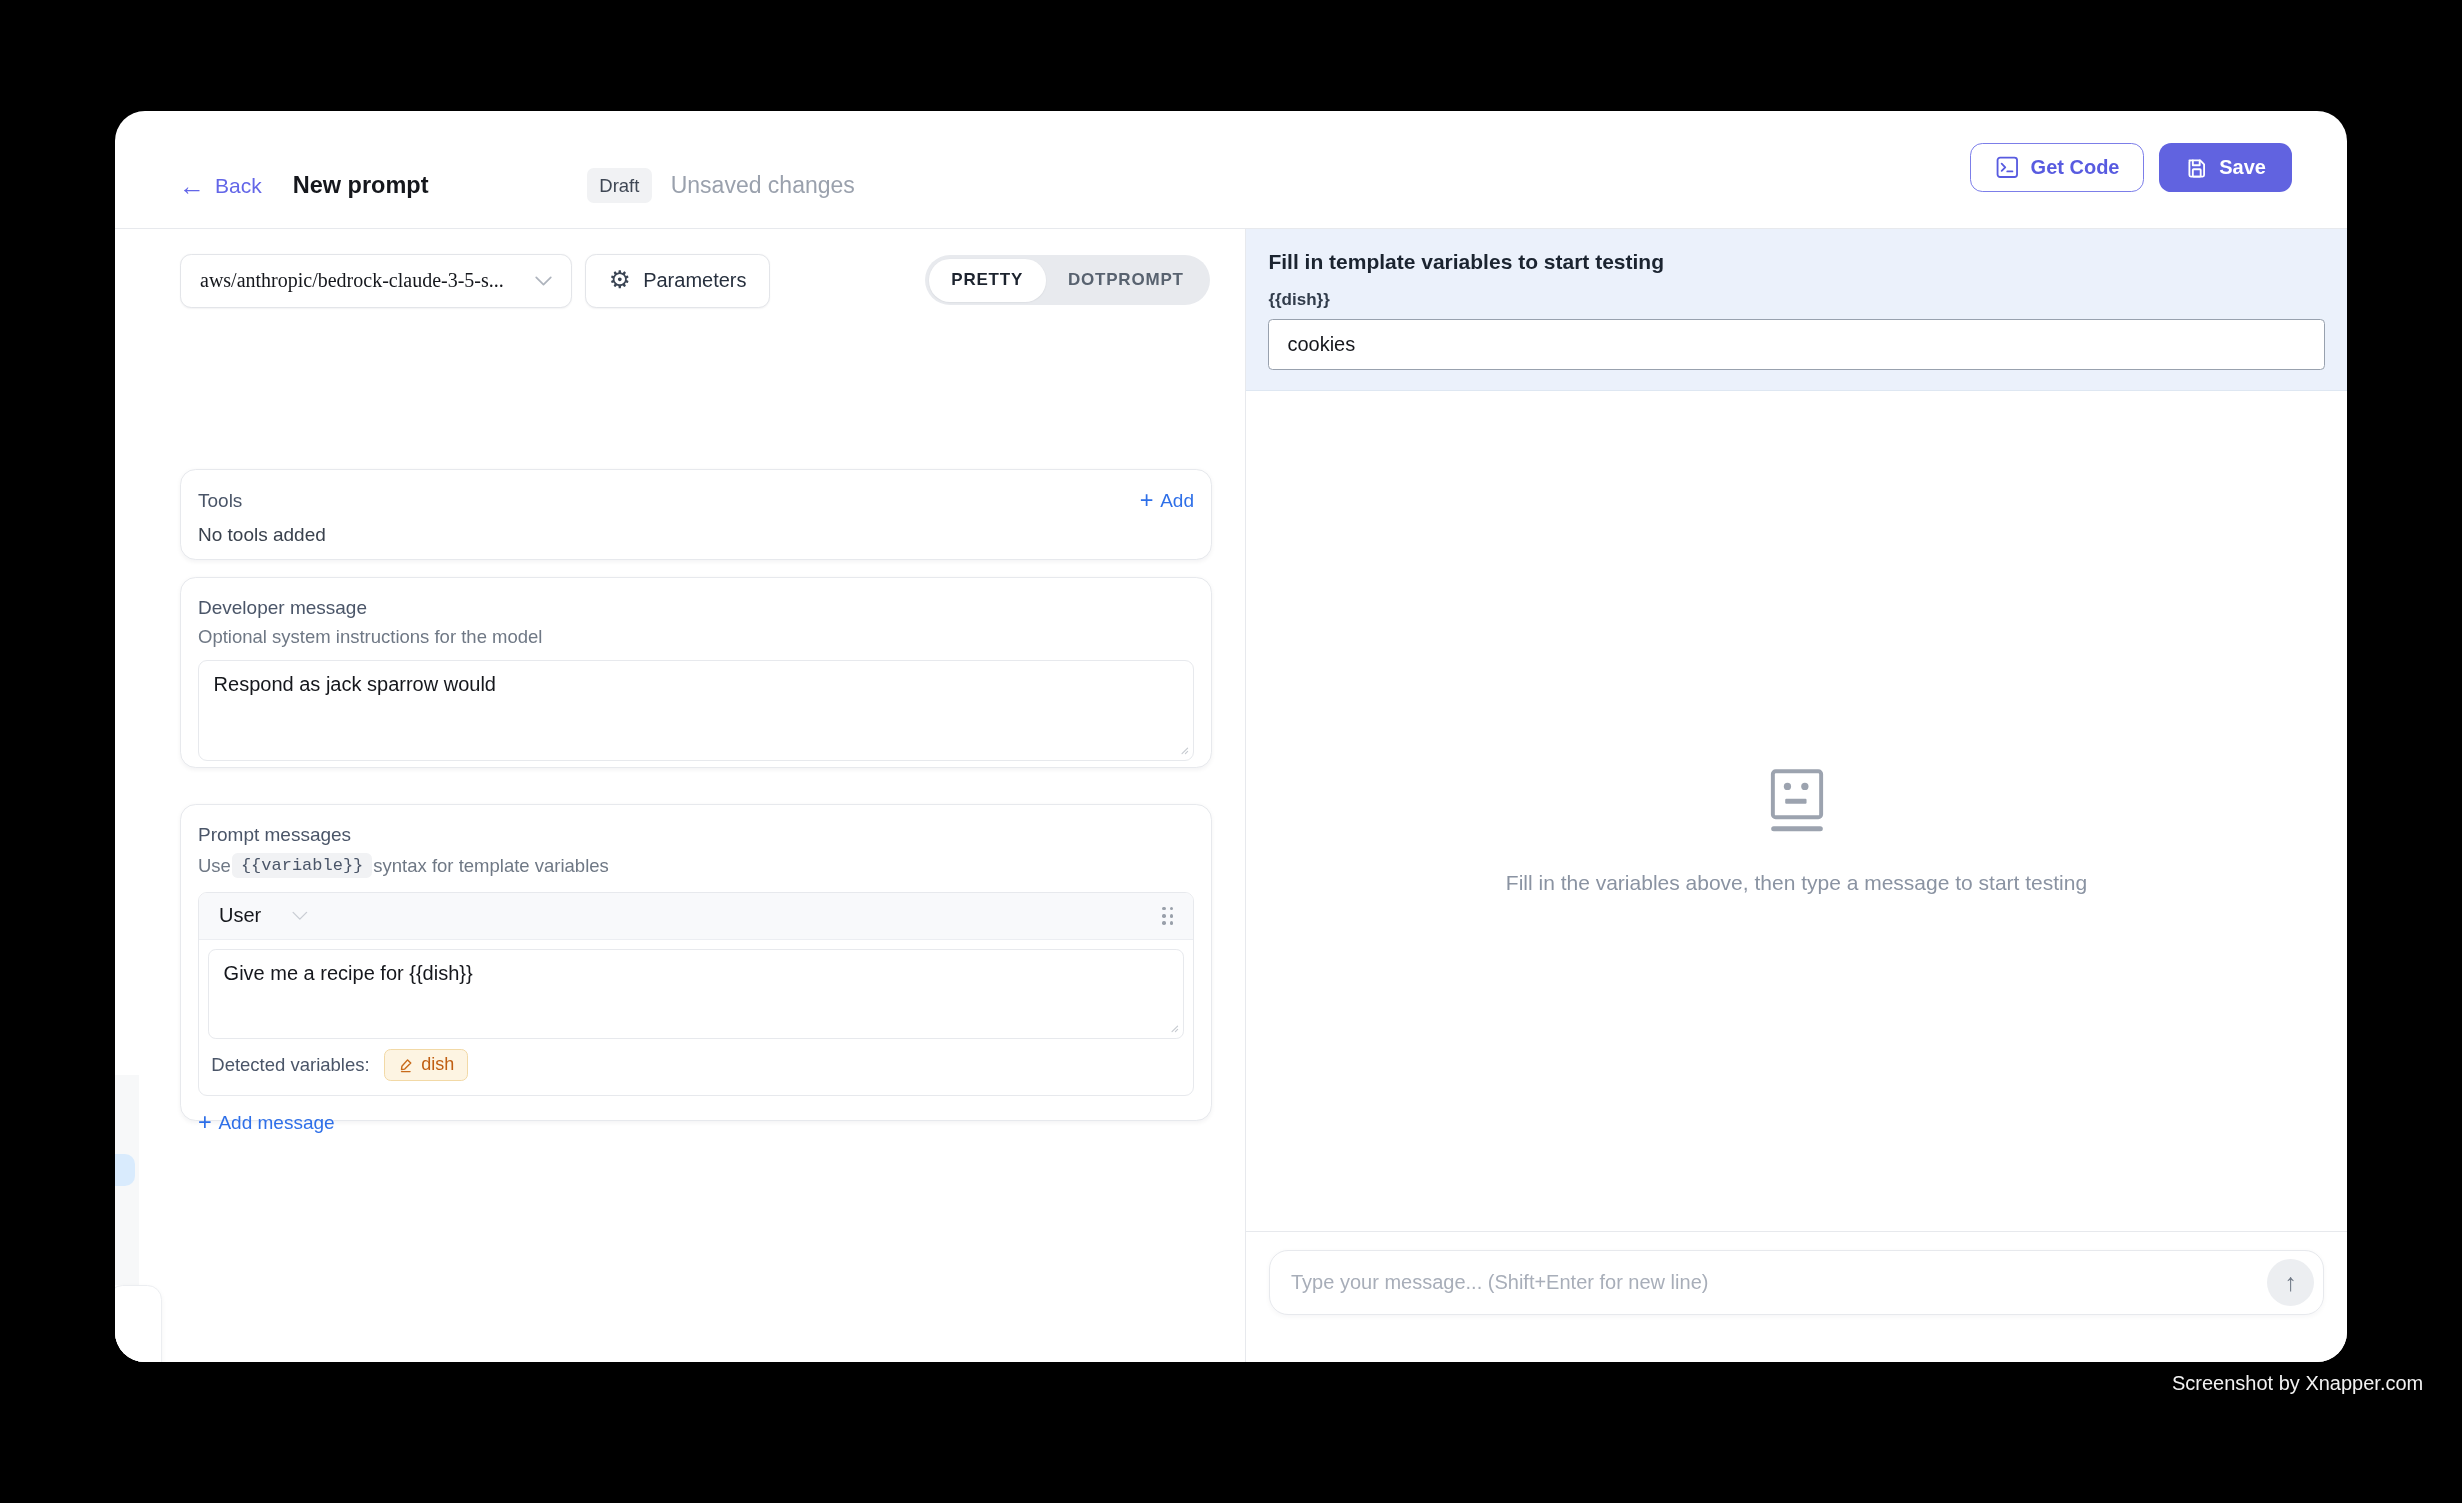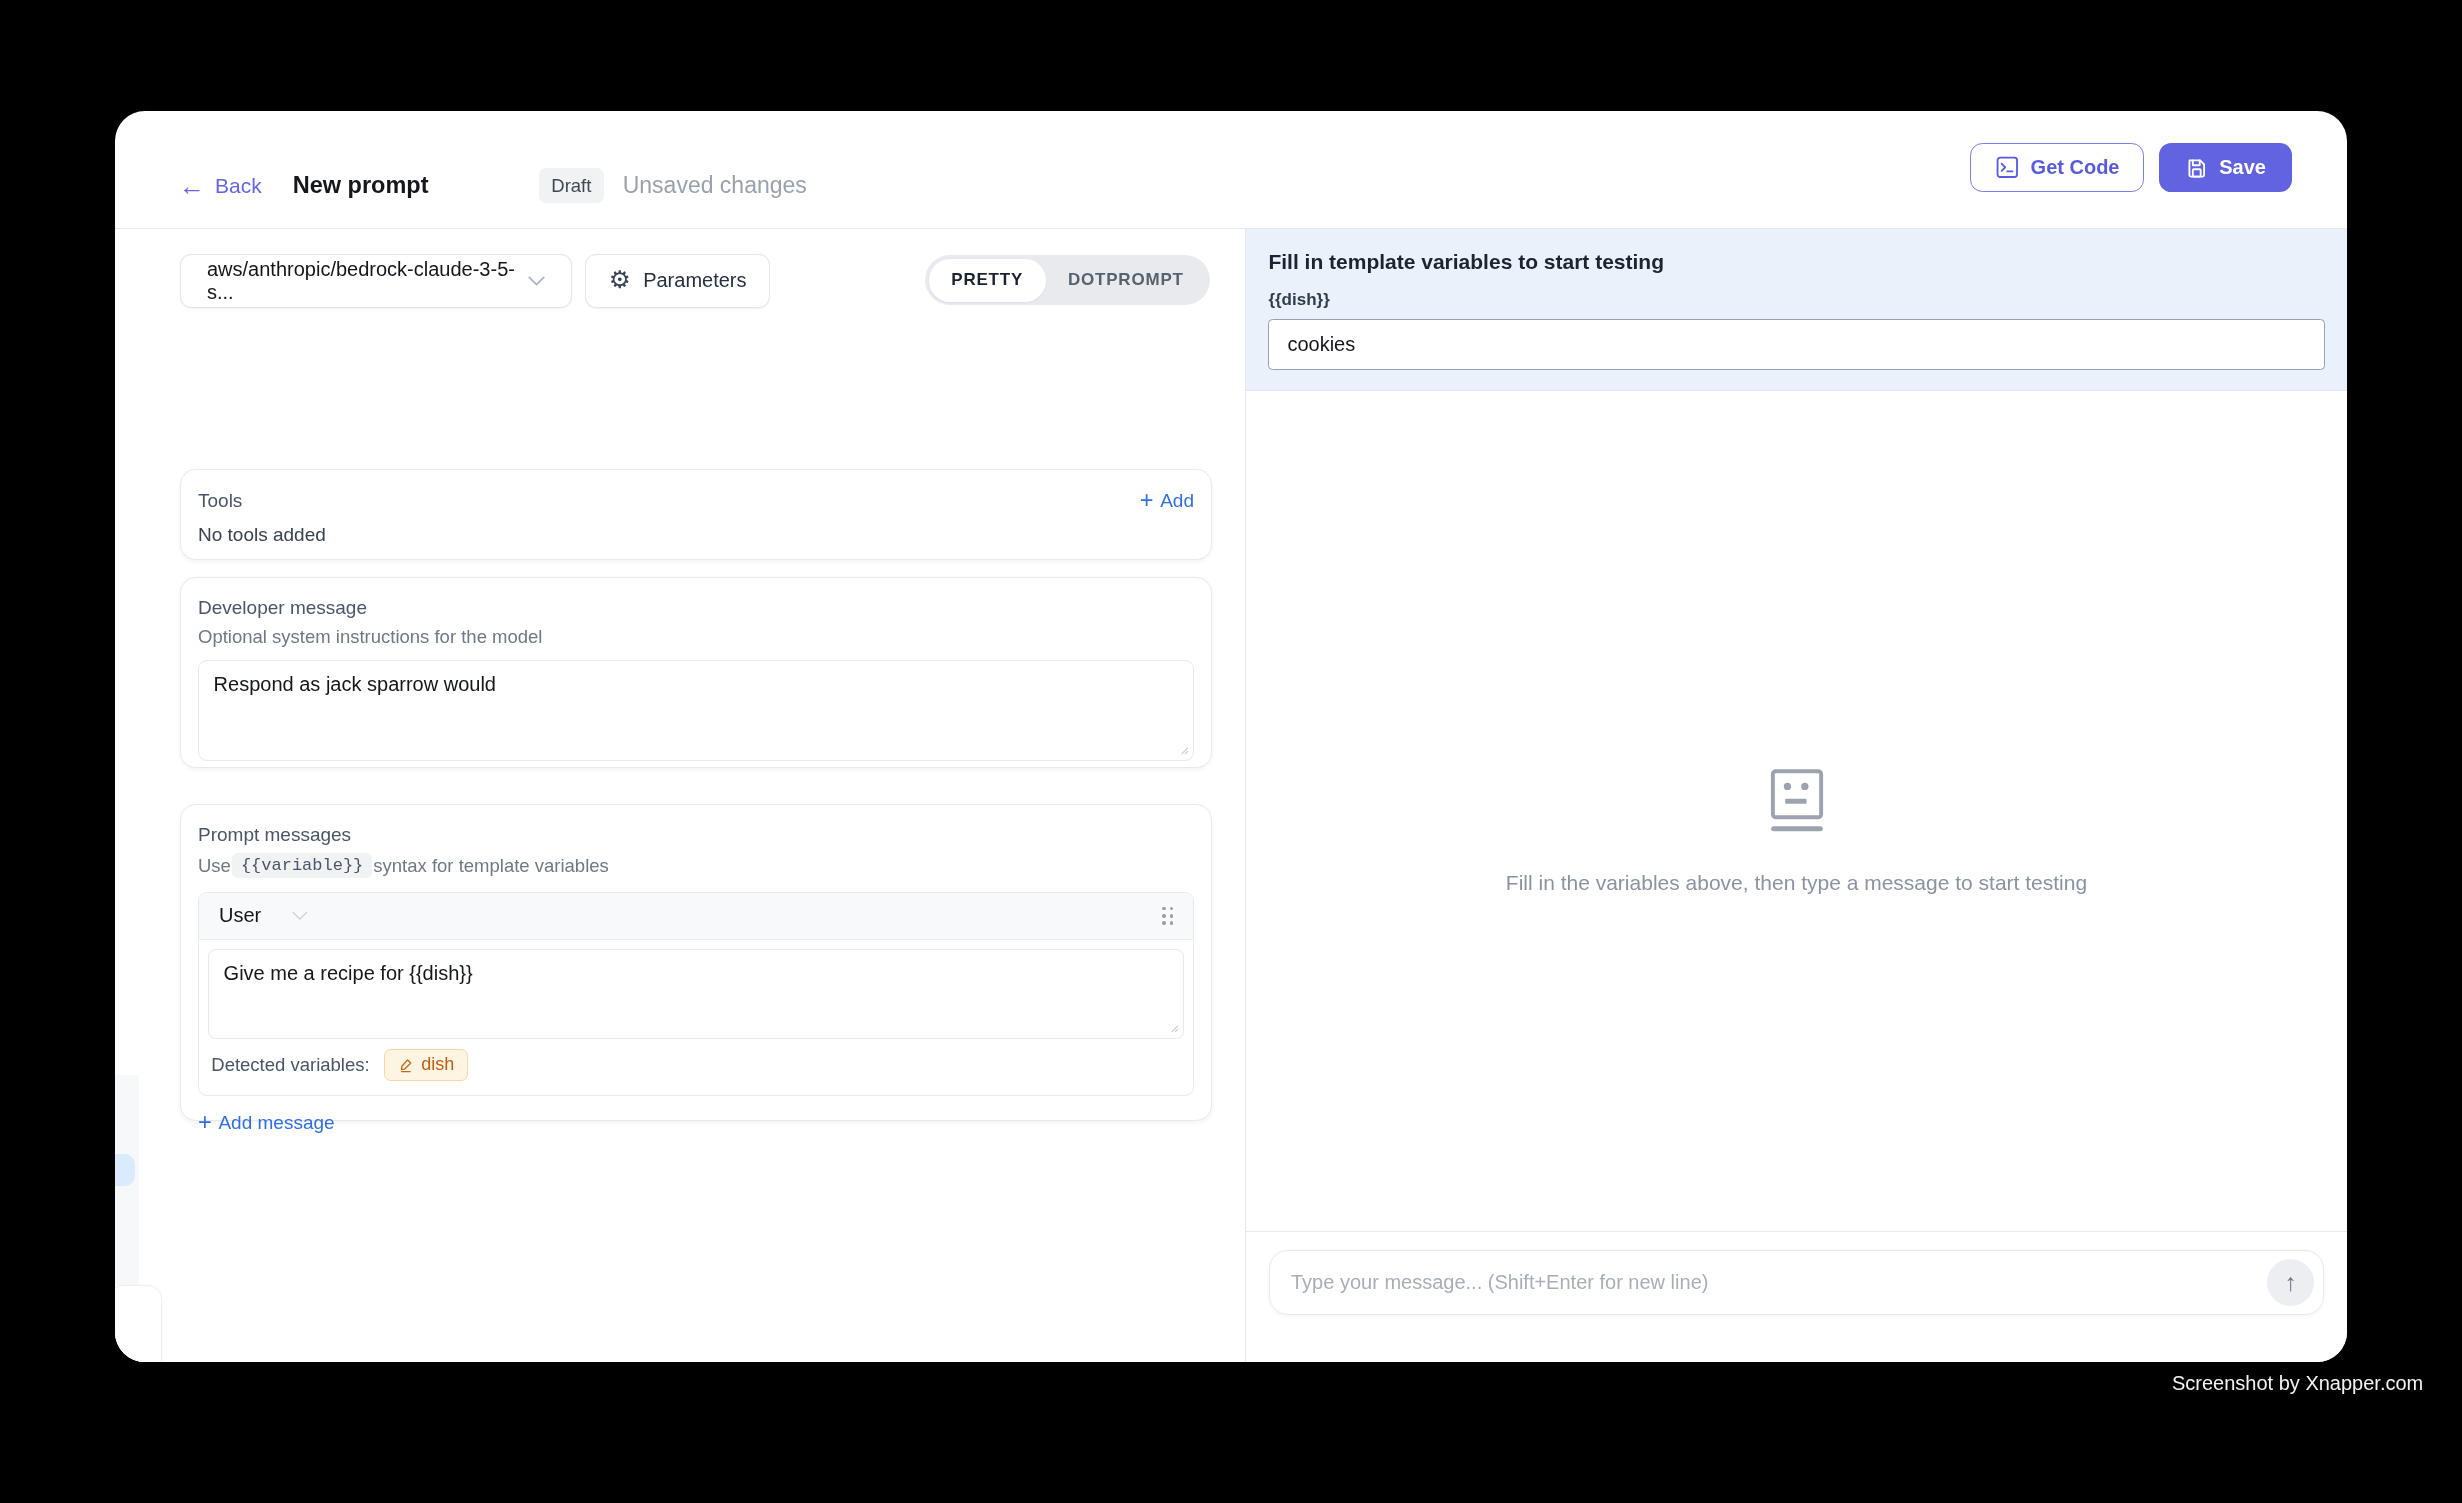--- a/index.html
+++ b/index.html
@@ -21,35 +21,35 @@
     border-bottom:1.1px solid #E7E9ED;
     display:flex; align-items:center; padding-top:32px;
   }
   .back-link { display:flex; align-items:center; gap:10px; margin-left:64px;
     color:#6366E8; font-size:21px; font-weight:500; cursor:pointer; }
   .back-link .arrow { font-size:26px; line-height:1; }
   .page-title { margin-left:31px; font-size:23.5px; font-weight:700; color:#15171C; }
   .status-group { position:absolute; left:424px; top:32px; height:85px;
     display:flex; align-items:center; gap:19px; }
   .draft-badge { background:#F1F2F4; border-radius:6.7px; padding:6.7px 12.3px;
-    font-size:18.5px; color:#3F4754; }
+    font-size:18.5px; color:#3F4754;margin-left:48px; }
   .unsaved { font-size:23px; color:#9AA1AD; }
   .header-actions { position:absolute; right:55px; top:32px; height:85px;
     display:flex; gap:14.6px; }
   .btn { display:flex; align-items:center; gap:11.2px; height:49px; border-radius:12.3px;
     font-size:20px; font-weight:600; cursor:pointer; }
   .btn-get-code { padding:0 23.5px; border:1.7px solid #7C7EE9; color:#585BE0; background:#fff; }
   .btn-save { padding:0 26px; background:#6163E0; color:#fff; }
   
   .left-pane { position:absolute; left:0; top:118px; width:1130px; bottom:0; background:#fff; }
   .model-row { position:absolute; left:65px; top:24.6px; display:flex; gap:13.4px; }
   .select-box { width:392px; height:54px; border:1.1px solid #E3E5E9; border-radius:11.2px;
     background:#fff; display:flex; align-items:center; justify-content:space-between;
-    padding:0 26px; font-size:20px; color:#15171C; box-shadow:0 0.6px 1.7px rgba(16,24,40,.05);
-    cursor:pointer; }
+    padding:0 19px; font-size:20px; color:#15171C; box-shadow:0 0.6px 1.7px rgba(16,24,40,.05);
+    cursor:pointer;font-family:Liberation Serif, serif; }
   .params-btn { height:54px; padding:0 22.4px; border:1.1px solid #E3E5E9; border-radius:11.2px;
     background:#fff; display:flex; align-items:center; gap:12.3px; font-size:20px; font-weight:500;
     color:#27303E; box-shadow:0 0.6px 1.7px rgba(16,24,40,.05); cursor:pointer; }
   .gear { font-size:24.6px; color:#3B4554; font-family:"DejaVu Sans",sans-serif; line-height:1; }
   .toggle { position:absolute; right:35px; top:26px; height:50px; background:#E8EAEE;
     border-radius:25px; display:flex; align-items:center; padding:0 3.9px; }
   .toggle-opt { height:43px; display:flex; align-items:center; padding:0 22.4px;
     font-size:17px; font-weight:700; letter-spacing:0.8px; color:#58626F;
     border-radius:21px; cursor:pointer; }
   .toggle-opt.active { background:#fff; color:#1C232E; box-shadow:0 0.6px 1.7px rgba(16,24,40,.08); }

